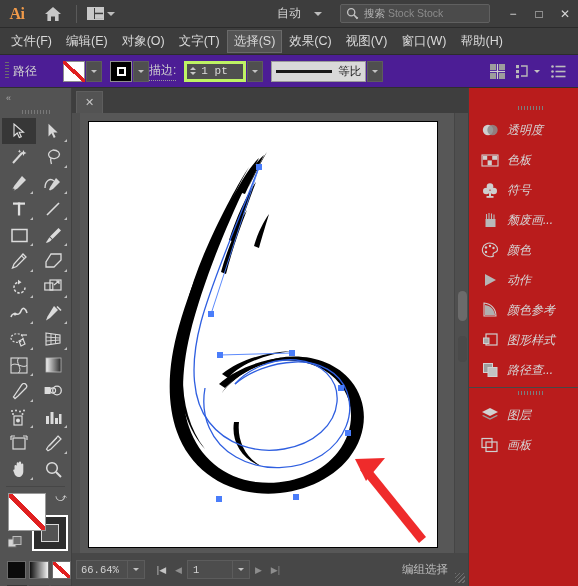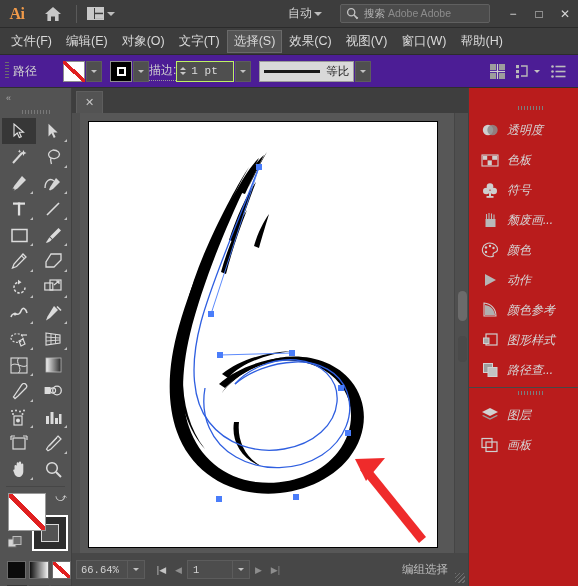--- a/index.html
+++ b/index.html
@@ -22,21 +22,21 @@
     width: 34px; height: 28px; display: flex; align-items: center; justify-content: center;
     color: #f09a4a; font-size: 16px; font-weight: bold; letter-spacing: -0.5px;
     font-family: "Liberation Serif", serif;
   }
   .home-btn { width: 38px; height: 28px; display: flex; align-items: center; justify-content: center; }
   .tb-sep { width: 1px; height: 18px; background: #5a5a5a; margin: 0 4px; }
   .arrange-btn { display: flex; align-items: center; gap: 3px; padding: 0 6px; height: 22px; }
   .chev { width: 0; height: 0; border-left: 4px solid transparent; border-right: 4px solid transparent;
           border-top: 4px solid #bdbdbd; }
   .auto-label {
-    margin-left: auto; display: flex; align-items: center; gap: 2px;
+    margin-left: auto; display: flex; align-items: center; gap: 13px;
     color: #d2d2d2; font-size: 12px; padding: 0 4px;
   }
   .search-box {
     margin-left: 14px; width: 150px; height: 19px; background: #4b4b4b;
     border: 1px solid #606060; border-radius: 2px; display: flex; align-items: center;
     padding: 0 5px; gap: 5px;
   }
   .search-txt { color: #8c8c8c; font-size: 10.5px; white-space: nowrap; overflow: hidden; }
   .search-txt .hl { color: #b5b5b5; }
   .wincontrols { display: flex; margin-left: 10px; }
@@ -79,22 +79,22 @@
   .stroke-sw {
     width: 22px; height: 21px; background: #000; border: 1px solid #8e8e8e;
     display: flex; align-items: center; justify-content: center; margin-left: 8px;
   }
   .stroke-sw i { width: 9px; height: 9px; border: 2px solid #fff; display: block; }
   .stroke-lbl {
     color: #cfcfcf; font-size: 12px; border-bottom: 1px dotted #9a9a9a;
     padding-bottom: 1px;
   }
   .stepper {
-    height: 21px; display: flex; align-items: center;
-    background: #4f4f4f; border: 1px solid #bef264;
+    margin-left: 8px; height: 21px; display: flex; align-items: center;
+    background: #4f4f4f; border: 3px solid #bef264;
   }
   .stepper .arrows { display: flex; flex-direction: column; gap: 2px; padding: 0 3px; }
   .ar-up { width:0;height:0;border-left:3px solid transparent;border-right:3px solid transparent;border-bottom:3px solid #c8c8c8;}
   .ar-dn { width:0;height:0;border-left:3px solid transparent;border-right:3px solid transparent;border-top:3px solid #c8c8c8;}
   .stepper .val { color:#ddd; font-size:11px; font-family:"Liberation Mono", monospace; padding:0 10px 0 2px; min-width: 44px;}
   .profilebox {
     margin-left: 8px; height: 21px; background: #d9d9d9; display: flex; align-items: center;
     padding: 0 4px; gap: 6px; border: 1px solid #9a9a9a;
   }
   .profline { width: 56px; height: 3px; background: #1a1a1a; }
@@ -228,21 +228,21 @@
       <span>自动</span>
       <span class="chev"></span>
     </div>
 
     <div class="search-box">
       <svg width="13" height="13" viewBox="0 0 13 13">
         <circle cx="5.2" cy="5.2" r="3.6" fill="none" stroke="#c3c3c3" stroke-width="1.3"></circle>
         <line x1="8" y1="8" x2="11.6" y2="11.6" stroke="#c3c3c3" stroke-width="1.6"></line>
         <path d="M9.3 10.2 l3 0 l-1.5 2 z" fill="#c3c3c3"></path>
       </svg>
-      <span class="search-txt"><span class="hl">搜索</span> <span>Adobe Adobe</span></span>
+      <span class="search-txt"><span class="hl">搜索</span> <span>Stock Stock</span></span>
     </div>
 
     <div class="wincontrols">
       <div class="wc">−</div>
       <div class="wc">□</div>
       <div class="wc">✕</div>
     </div>
   </div>
 
   <div class="menubar">

